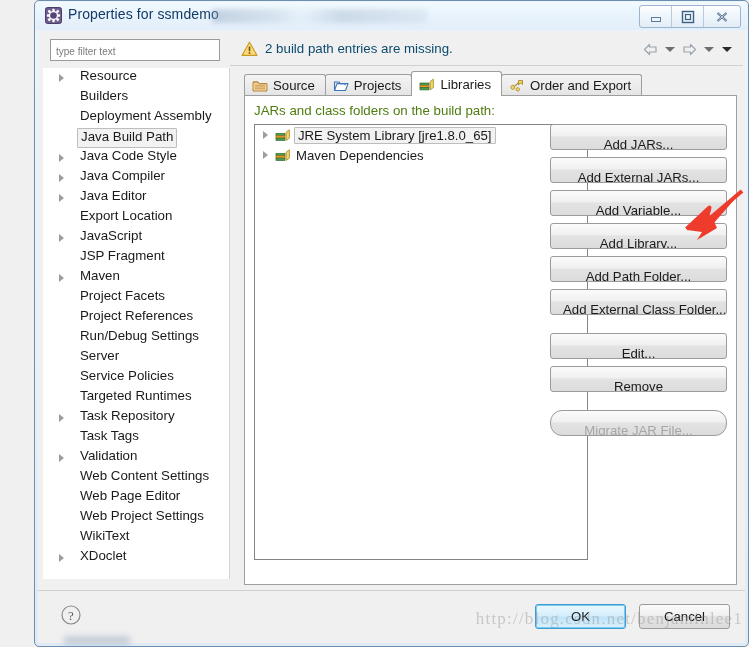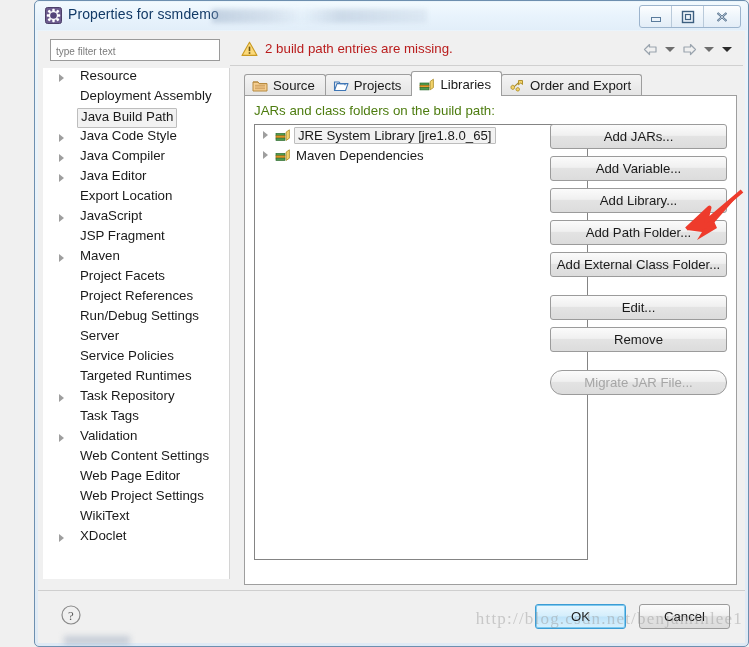--- a/index.html
+++ b/index.html
@@ -150,21 +150,21 @@
     left: 0; top: 4px; right: 2px;
     height: 30px;
     border-bottom: 1px solid #d0d0d0;
     background: #f0f0f0;
   }
   .warn-icon { position:absolute; left:11px; top:6px; }
   .msg-text {
     position: absolute;
     left: 35px; top: 6px;
     font-size: 13.3px;
-    color: #b91c1c;
+    color: #0c4a6e;
   }
   .nav-group {
     position: absolute;
     right: 8px; top: 8px;
     display: flex;
     align-items: center;
     gap: 2px;
   }
   .nav-group .arw { padding: 0 2px; display:flex; align-items:center;}
   .caret-dn {
@@ -270,21 +270,21 @@
     height: 25px;
     margin-bottom: 7px;
     font-size: 13.2px;
     font-family: "Liberation Sans", sans-serif;
     color: #1a1a1a;
     background: linear-gradient(to bottom, #fbfbfb 0%, #f0f0f0 45%, #e3e3e3 50%, #dcdcdc 100%);
     border: 1px solid #9b9b9b;
     border-radius: 3px;
     box-sizing: border-box;
     cursor: default;
-    padding: 0;
+    padding: 12px;
     white-space: nowrap;
     overflow: hidden;
   }
   .ebtn.gap-top { margin-top: 18px; }
   .ebtn.disabled { color: #a6a6a6; border-radius: 12px; }
 
   
   .bottom-bar {
     position: absolute;
     left: 0; right: 0; bottom: 0;
@@ -401,20 +401,23 @@
     </div>
 
     <div class="dlg-body">
 
       <div class="left-pane">
         <input class="filter-box" type="text" placeholder="type filter text" style="">
         <div class="tree-list" id="sidebar-tree">
             <div class="tree-item">
               <span class="twisty"></span>
               <span class="tree-label">Resource</span>
+            </div>
+            <div class="tree-item">
+              <span class="tree-label">Builders</span>
             </div>
             <div class="tree-item">
               <span class="tree-label">Deployment Assembly</span>
             </div>
             <div class="tree-item selected">
               <span class="tree-label">Java Build Path</span>
             </div>
             <div class="tree-item">
               <span class="twisty"></span>
               <span class="tree-label">Java Code Style</span>
@@ -575,20 +578,21 @@
                   <rect x="1" y="7.8" width="9" height="2.3" fill="#e89b2a" stroke="#a96d12" stroke-width="0.7"></rect>
                   <rect x="1" y="10.1" width="9" height="2.3" fill="#4e9b4e" stroke="#2d6b2d" stroke-width="0.7"></rect>
                   <path d="M11.2 12.4 L11.2 4 L14.4 1.8 L14.4 10.2 Z" fill="#f3d36b" stroke="#a98a22" stroke-width="0.8" stroke-linejoin="round"></path>
                 </svg>
                 <span class="jar-label">Maven Dependencies</span>
               </div>
             </div>
 
           <div class="btn-col" id="btn-col">
               <button class="ebtn">Add JARs...</button>
+              <button class="ebtn">Add External JARs...</button>
               <button class="ebtn">Add Variable...</button>
               <button class="ebtn">Add Library...</button>
               <button class="ebtn">Add Path Folder...</button>
               <button class="ebtn">Add External Class Folder...</button>
               <button class="ebtn gap-top">Edit...</button>
               <button class="ebtn">Remove</button>
               <button class="ebtn disabled gap-top">Migrate JAR File...</button>
             </div>
         </div>
       </div>

